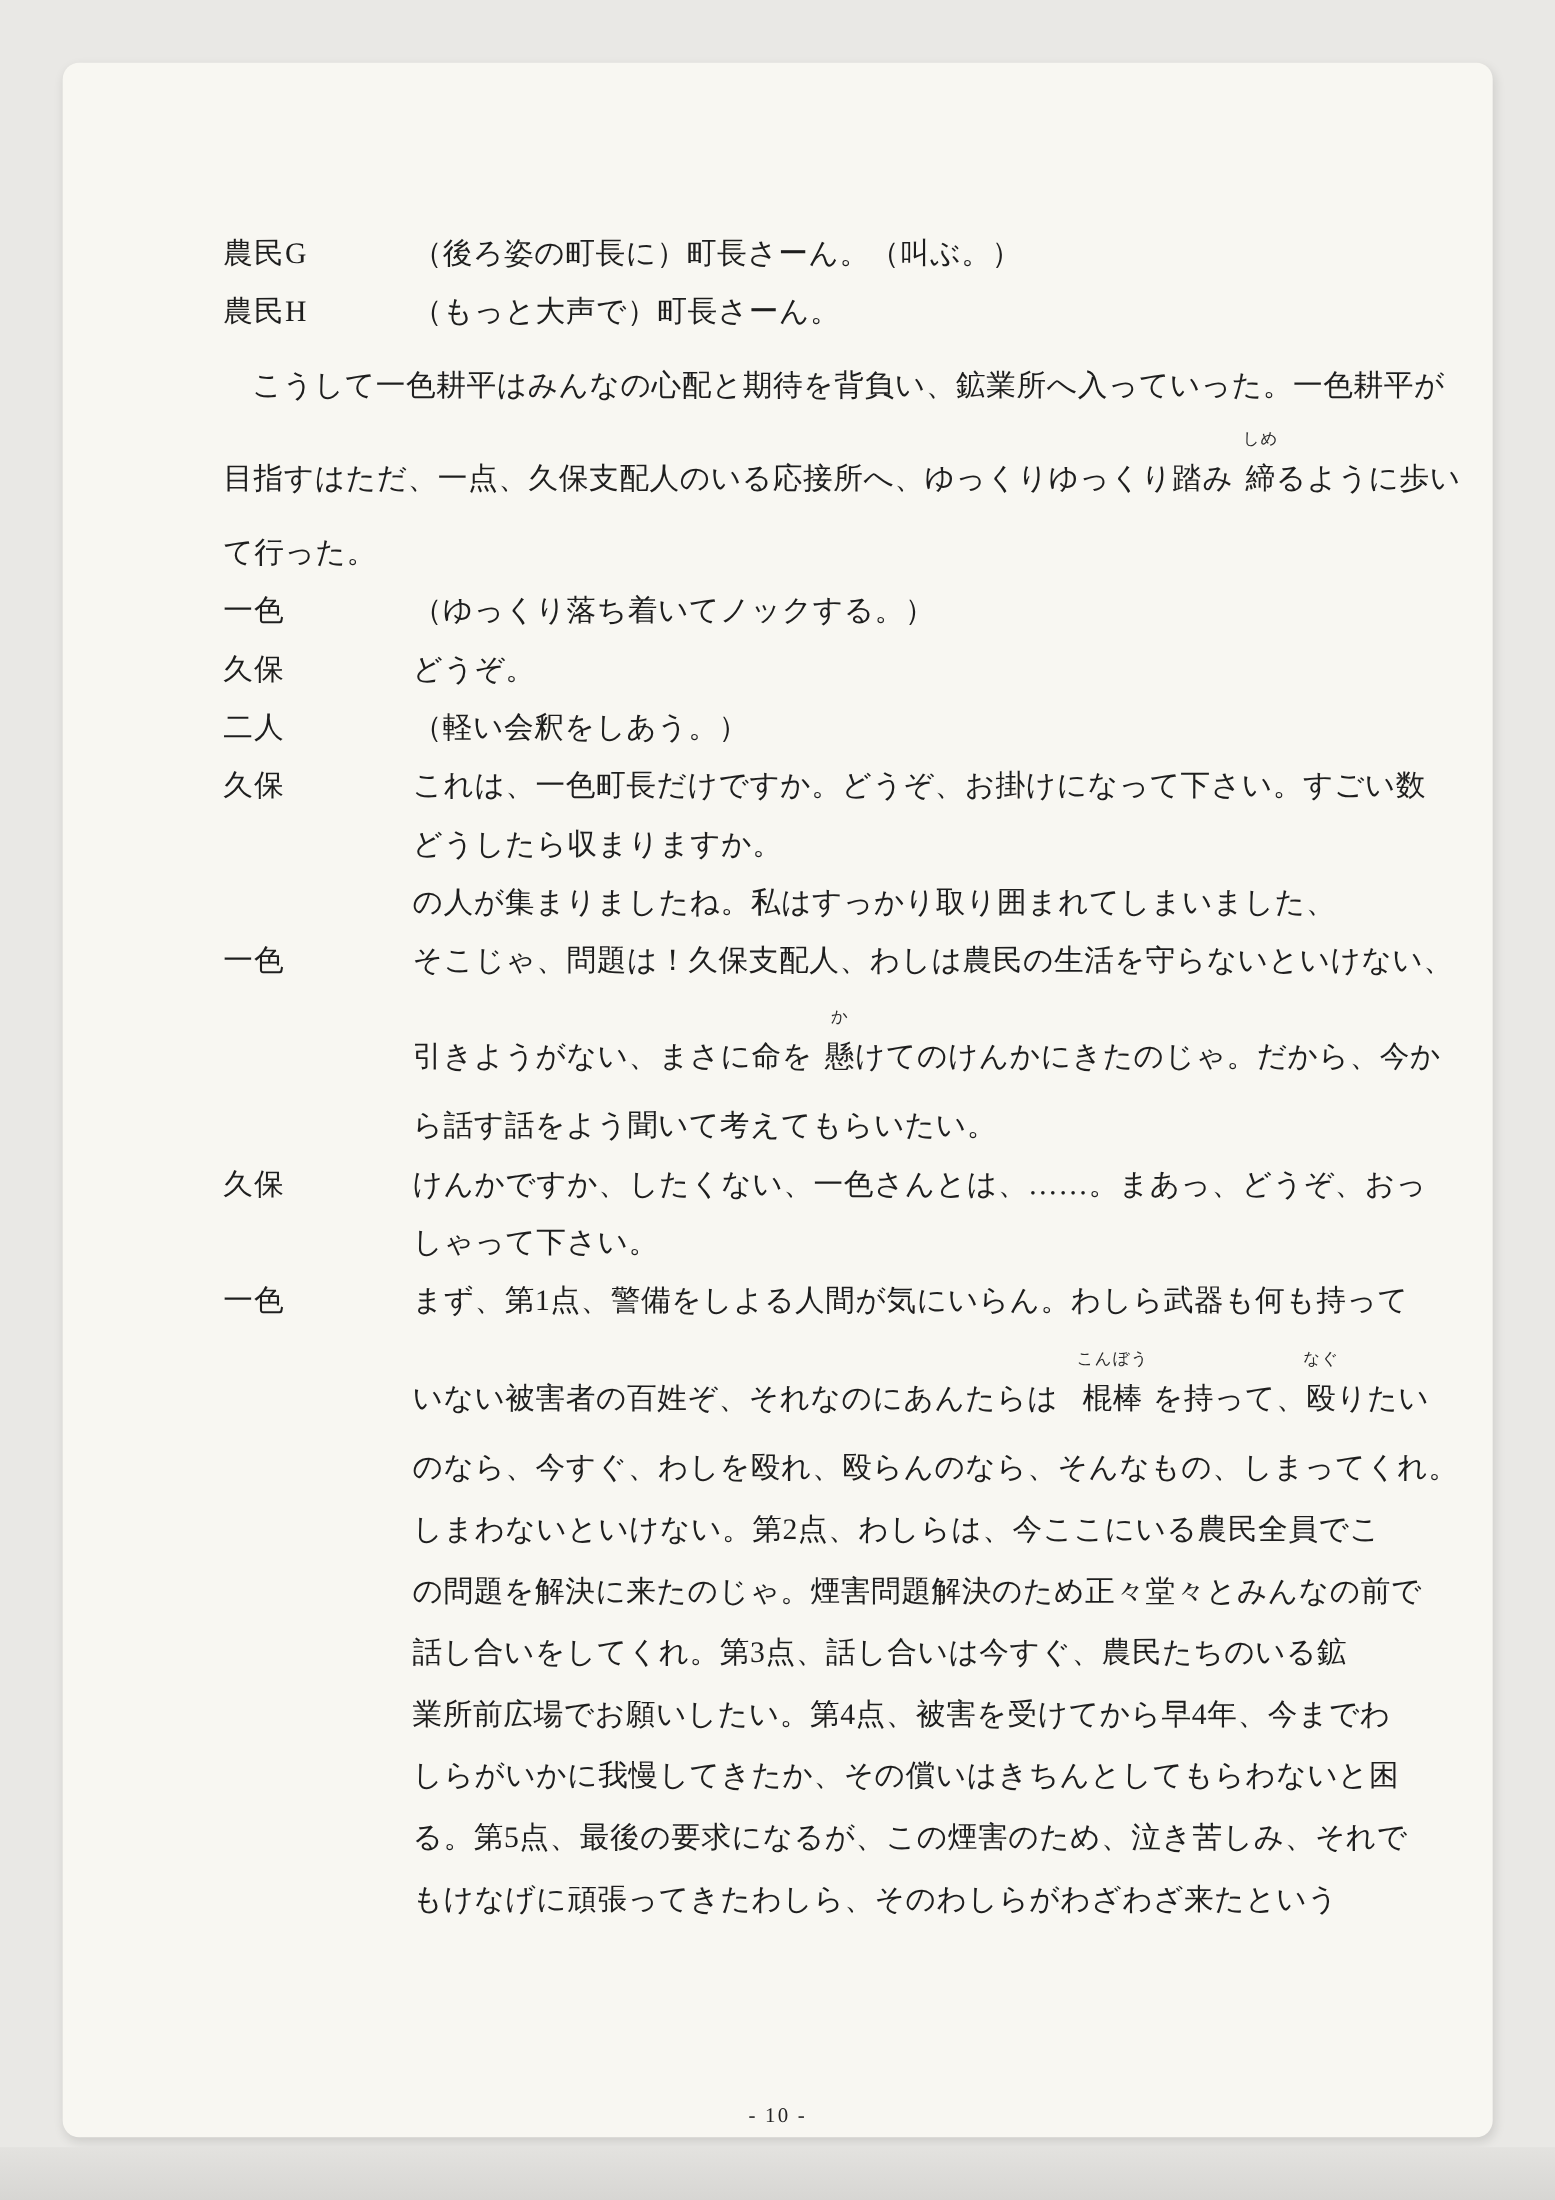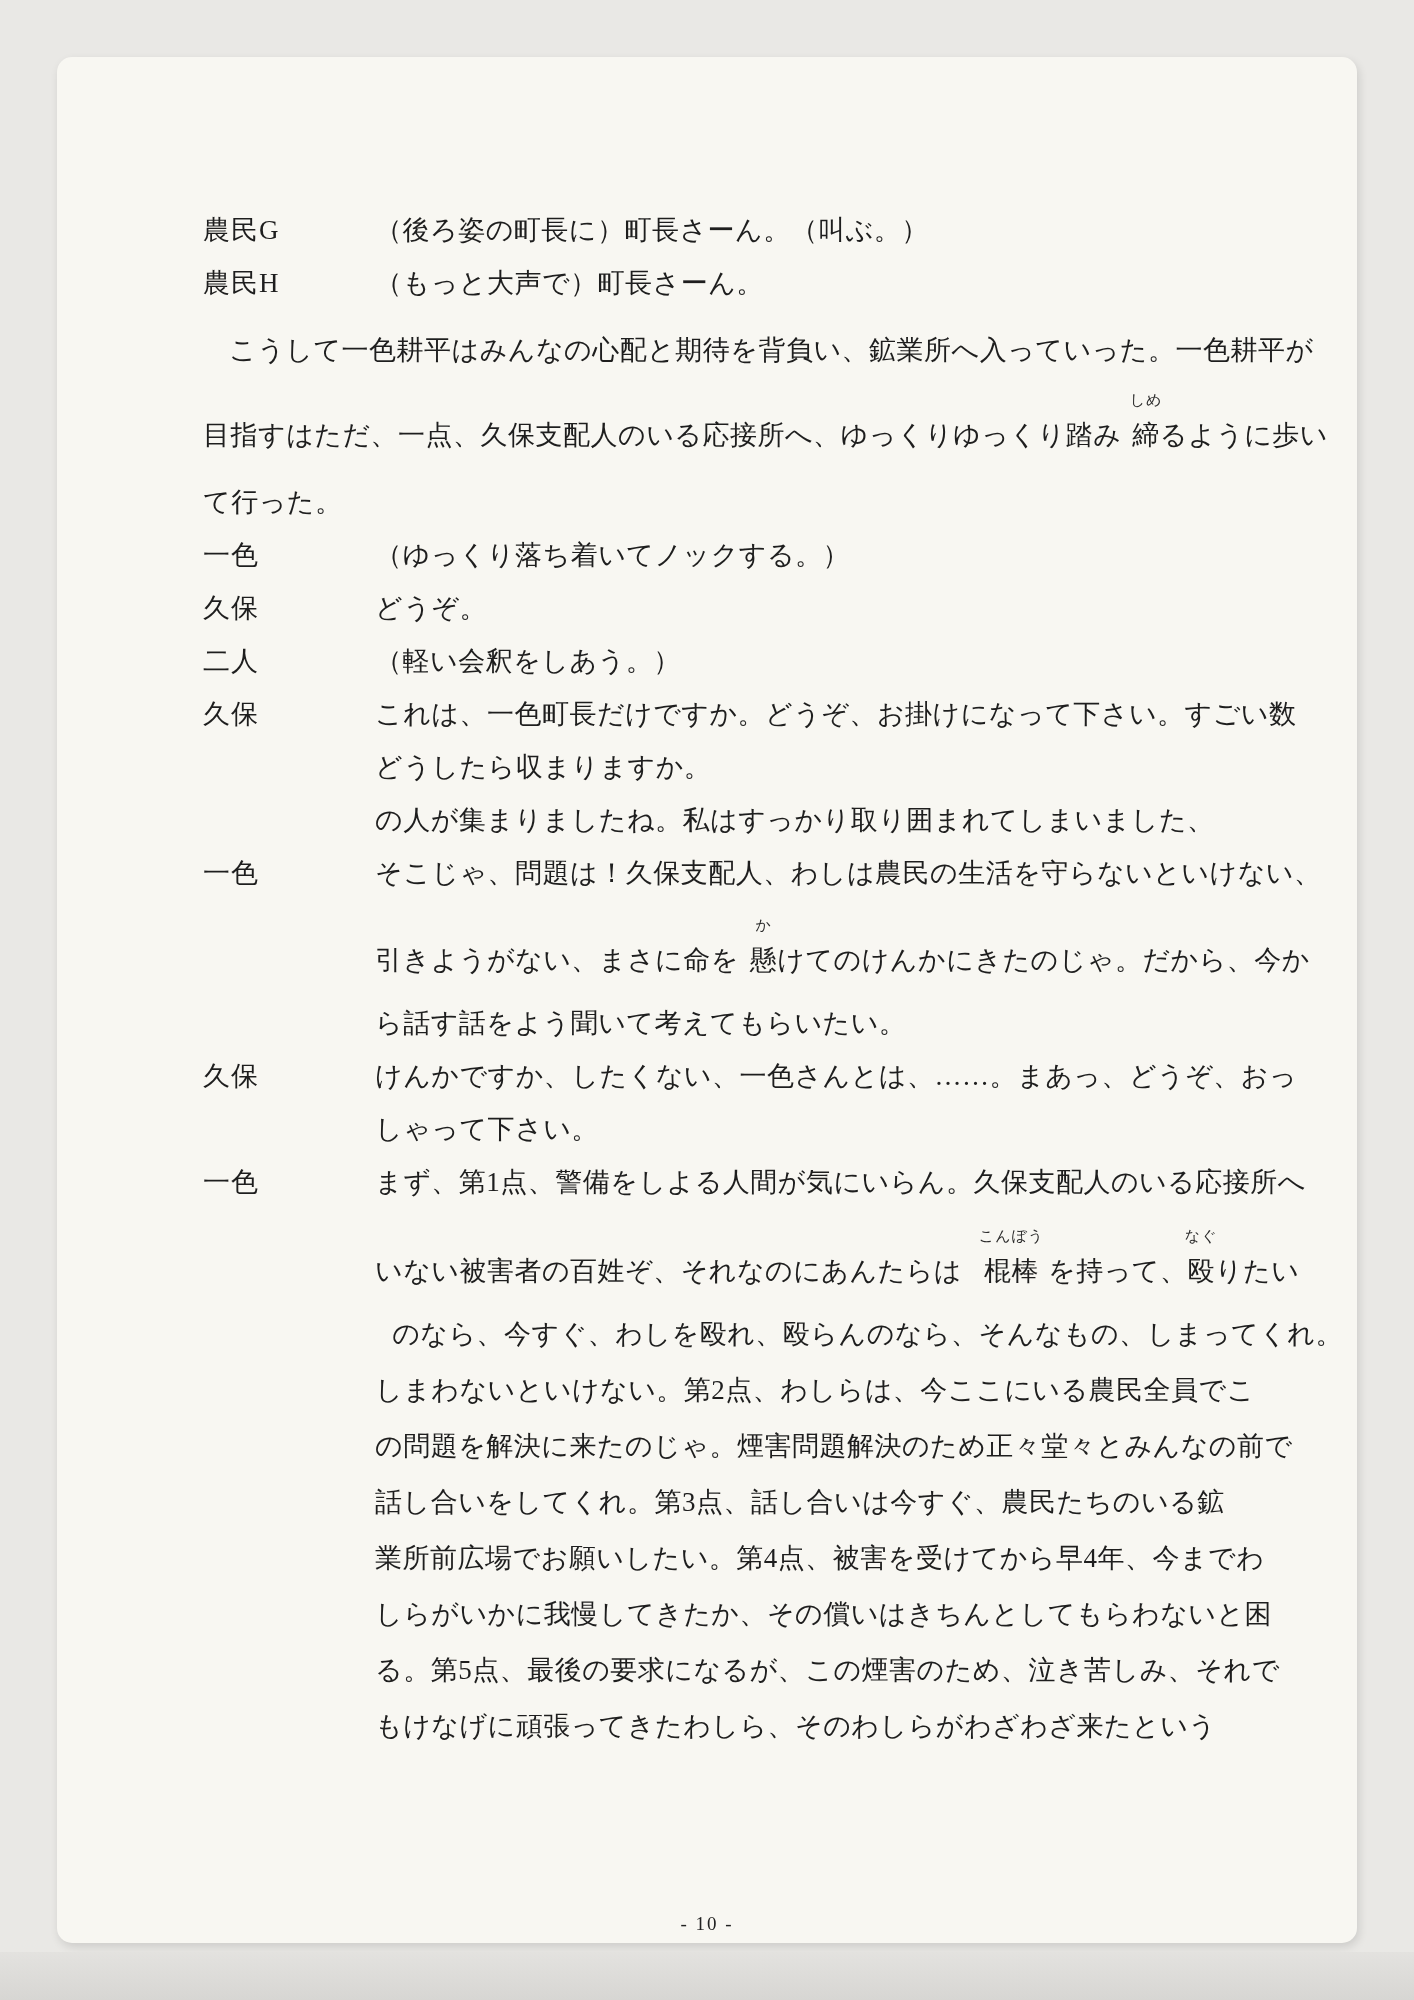--- a/index.html
+++ b/index.html
@@ -56,23 +56,23 @@
       <div class="line dialogue"><span class="speaker">久保</span><span>どうぞ。</span></div>
       <div class="line dialogue"><span class="speaker">二人</span><span>（軽い会釈をしあう。）</span></div>
       <div class="line dialogue"><span class="speaker">久保</span><span>これは、一色町長だけですか。どうぞ、お掛けになって下さい。すごい数</span></div>
       <div class="line continuation"><span>どうしたら収まりますか。</span></div>
       <div class="line continuation"><span>の人が集まりましたね。私はすっかり取り囲まれてしまいました、</span></div>
       <div class="line dialogue"><span class="speaker">一色</span><span>そこじゃ、問題は！久保支配人、わしは農民の生活を守らないといけない、</span></div>
       <div class="line continuation ruby-pad" style="margin-top: 8px;"><span>引きようがない、まさに命を</span><span class="rb gap-left"><span class="rt">か</span><span>懸</span></span><span>けてのけんかにきたのじゃ。だから、今か</span></div>
       <div class="line continuation" style="margin-top: 10px;"><span>ら話す話をよう聞いて考えてもらいたい。</span></div>
       <div class="line dialogue"><span class="speaker">久保</span><span>けんかですか、したくない、一色さんとは、……。まあっ、どうぞ、おっ</span></div>
       <div class="line continuation"><span>しゃって下さい。</span></div>
-      <div class="line dialogue"><span class="speaker">一色</span><span>まず、第1点、警備をしよる人間が気にいらん。久保支配人のいる応接所へ</span></div>
+      <div class="line dialogue"><span class="speaker">一色</span><span>まず、第1点、警備をしよる人間が気にいらん。わしら武器も何も持って</span></div>
       <div class="line continuation ruby-pad" style="margin-top: 10px;"><span>いない被害者の百姓ぞ、それなのにあんたらは</span><span class="rb gap-both"><span class="rt">こんぼう</span><span>棍棒</span></span><span>を持って、</span><span class="rb"><span class="rt">なぐ</span><span>殴</span></span><span>りたい</span></div>
-      <div class="line continuation" style="margin-top: 10px; text-align: right;"><span>のなら、今すぐ、わしを殴れ、殴らんのなら、そんなもの、しまってくれ。</span></div>
+      <div class="line continuation" style="margin-top: 10px;"><span>のなら、今すぐ、わしを殴れ、殴らんのなら、そんなもの、しまってくれ。</span></div>
       <div class="line continuation" style="margin-top: 3px;"><span>しまわないといけない。第2点、わしらは、今ここにいる農民全員でこ</span></div>
       <div class="line continuation" style="margin-top: 3px;"><span>の問題を解決に来たのじゃ。煙害問題解決のため正々堂々とみんなの前で</span></div>
       <div class="line continuation" style="margin-top: 3px;"><span>話し合いをしてくれ。第3点、話し合いは今すぐ、農民たちのいる鉱</span></div>
       <div class="line continuation" style="margin-top: 3px;"><span>業所前広場でお願いしたい。第4点、被害を受けてから早4年、今までわ</span></div>
       <div class="line continuation" style="margin-top: 3px;"><span>しらがいかに我慢してきたか、その償いはきちんとしてもらわないと困</span></div>
       <div class="line continuation" style="margin-top: 3px;"><span>る。第5点、最後の要求になるが、この煙害のため、泣き苦しみ、それで</span></div>
       <div class="line continuation" style="margin-top: 3px;"><span>もけなげに頑張ってきたわしら、そのわしらがわざわざ来たという</span></div>
     </div>
   <div class="footer">- 10 -</div>
 </div>

